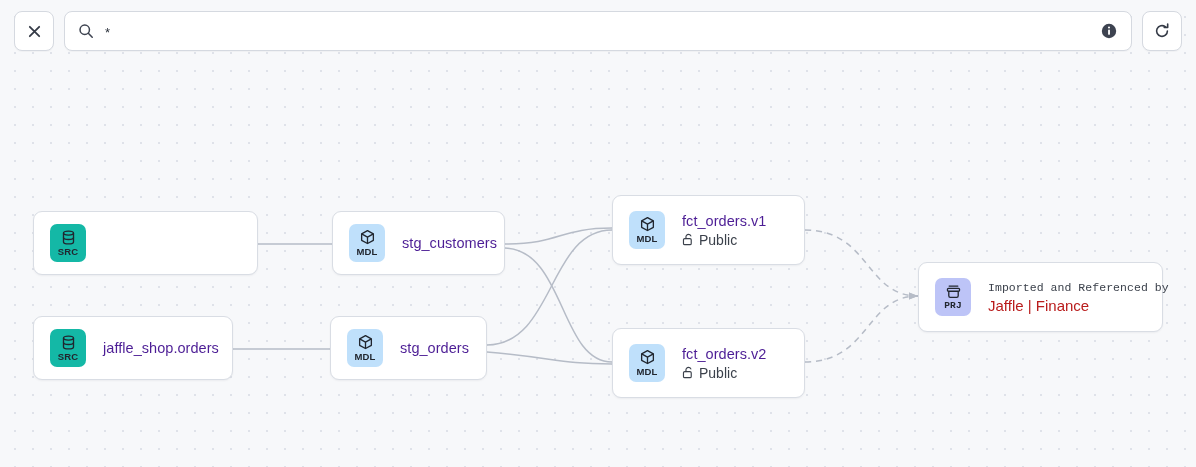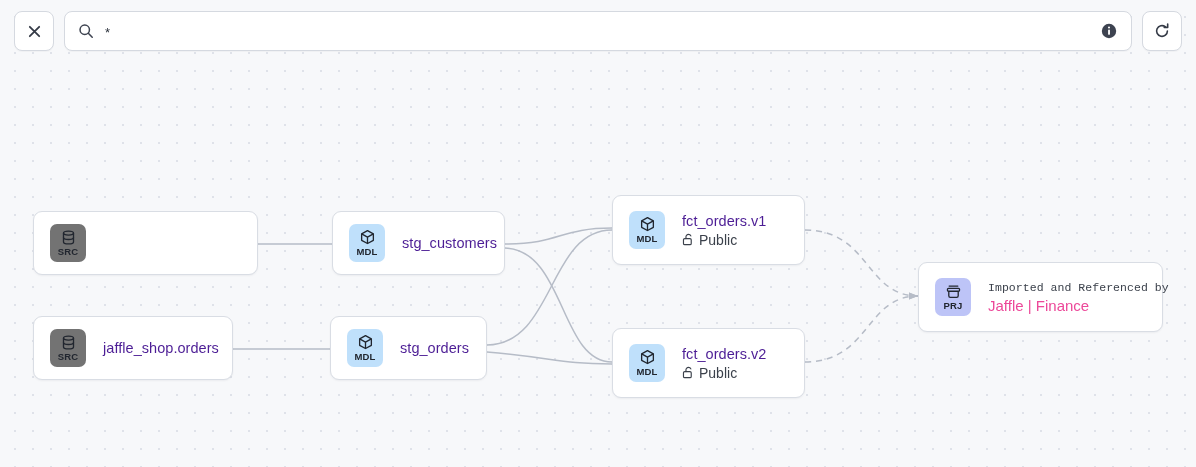--- a/index.html
+++ b/index.html
@@ -127,23 +127,23 @@
   }
   .badge svg { display: block; }
   .badge-text {
     font-size: 9.5px;
     font-weight: 700;
     letter-spacing: 0.2px;
     color: #21262f;
     line-height: 1;
   }
 
-  .badge-src { background: #737373; }
+  .badge-src { background: #14b8a6; }
   .badge-mdl { background: #bfe0fb; }
-  .badge-prj { background: #bdc4f7; }
+  .badge-prj { background: #bdc4f7; font-family: Liberation Mono, monospace; }
 
   .node-body { display: flex; flex-direction: column; gap: 3px; min-width: 0; }
 
   .node-title {
     font-size: 14.5px;
     color: #4c1d95;
     white-space: nowrap;
     letter-spacing: 0.05px;
   }
 
@@ -159,21 +159,21 @@
   .node-caption {
     font-size: 11.5px;
     color: #3b414b;
     white-space: nowrap;
     letter-spacing: 0.05px;
     font-family: Liberation Mono, monospace;
   }
 
   .node-name-lg {
     font-size: 15px;
-    color: #ec4899;
+    color: #b91c1c;
     white-space: nowrap;
   }
 
   .lock-icon { display: flex; flex: 0 0 auto; }
 </style>
 </head>
 <body>
 
 <div id="app">
 

